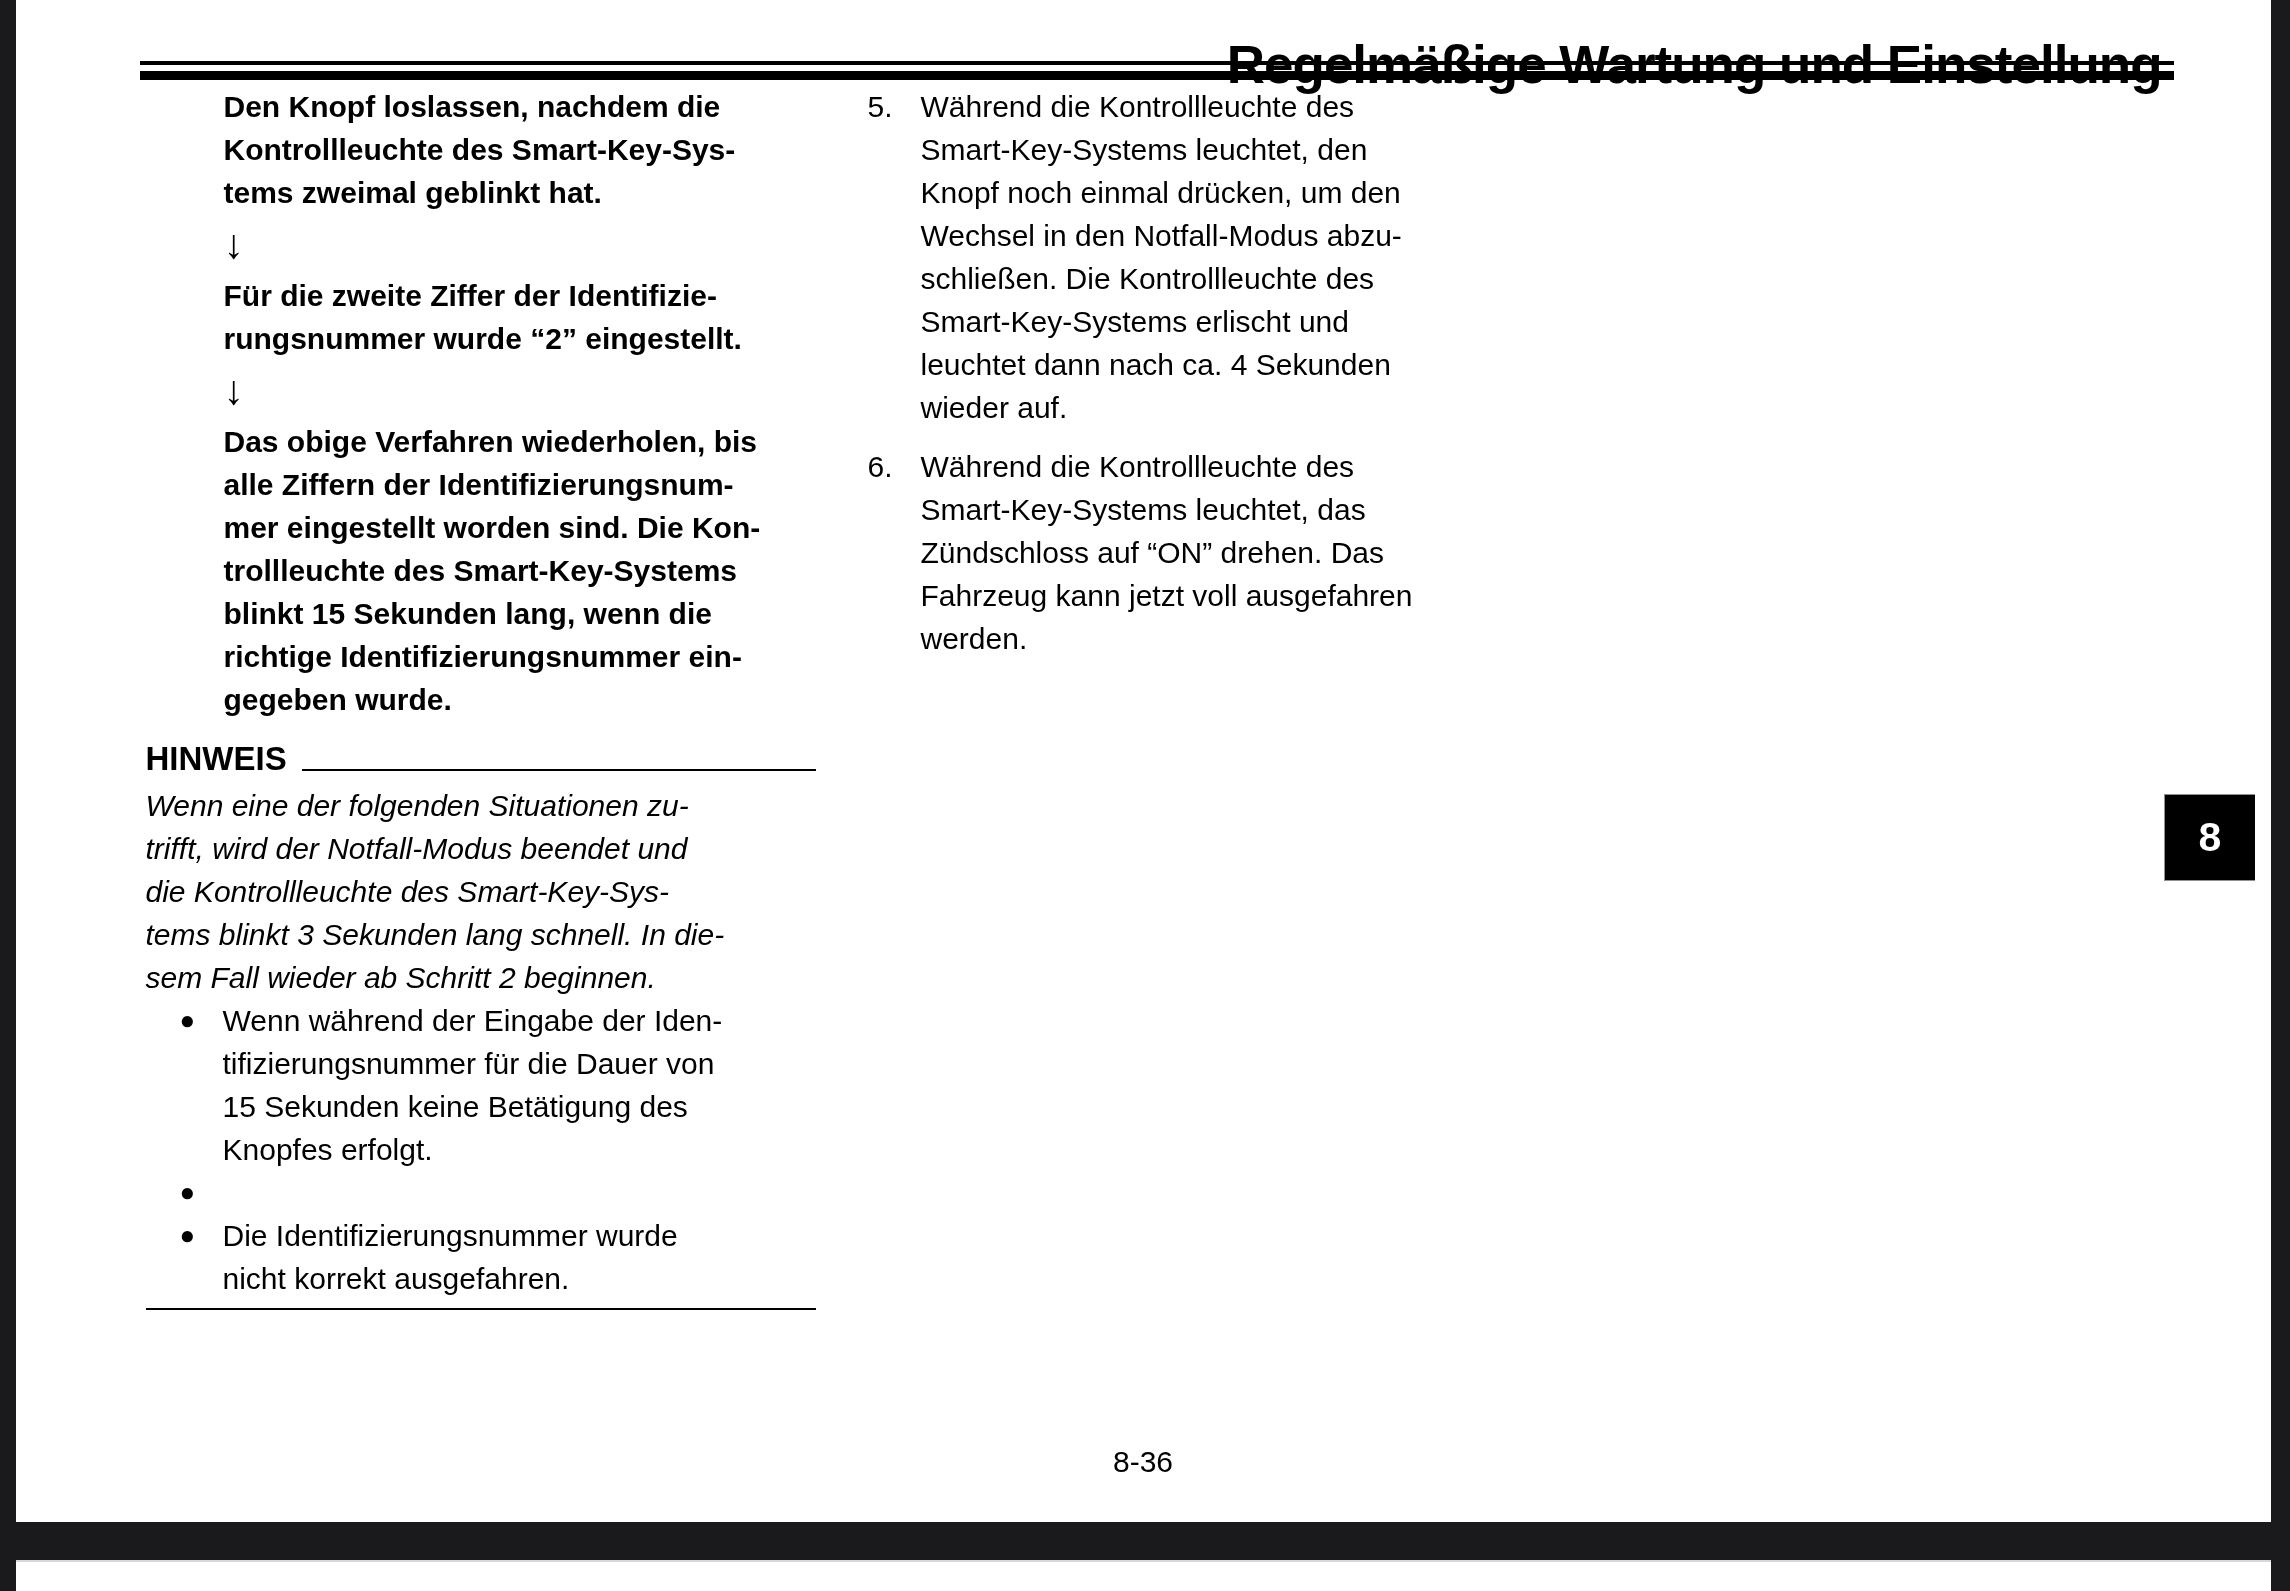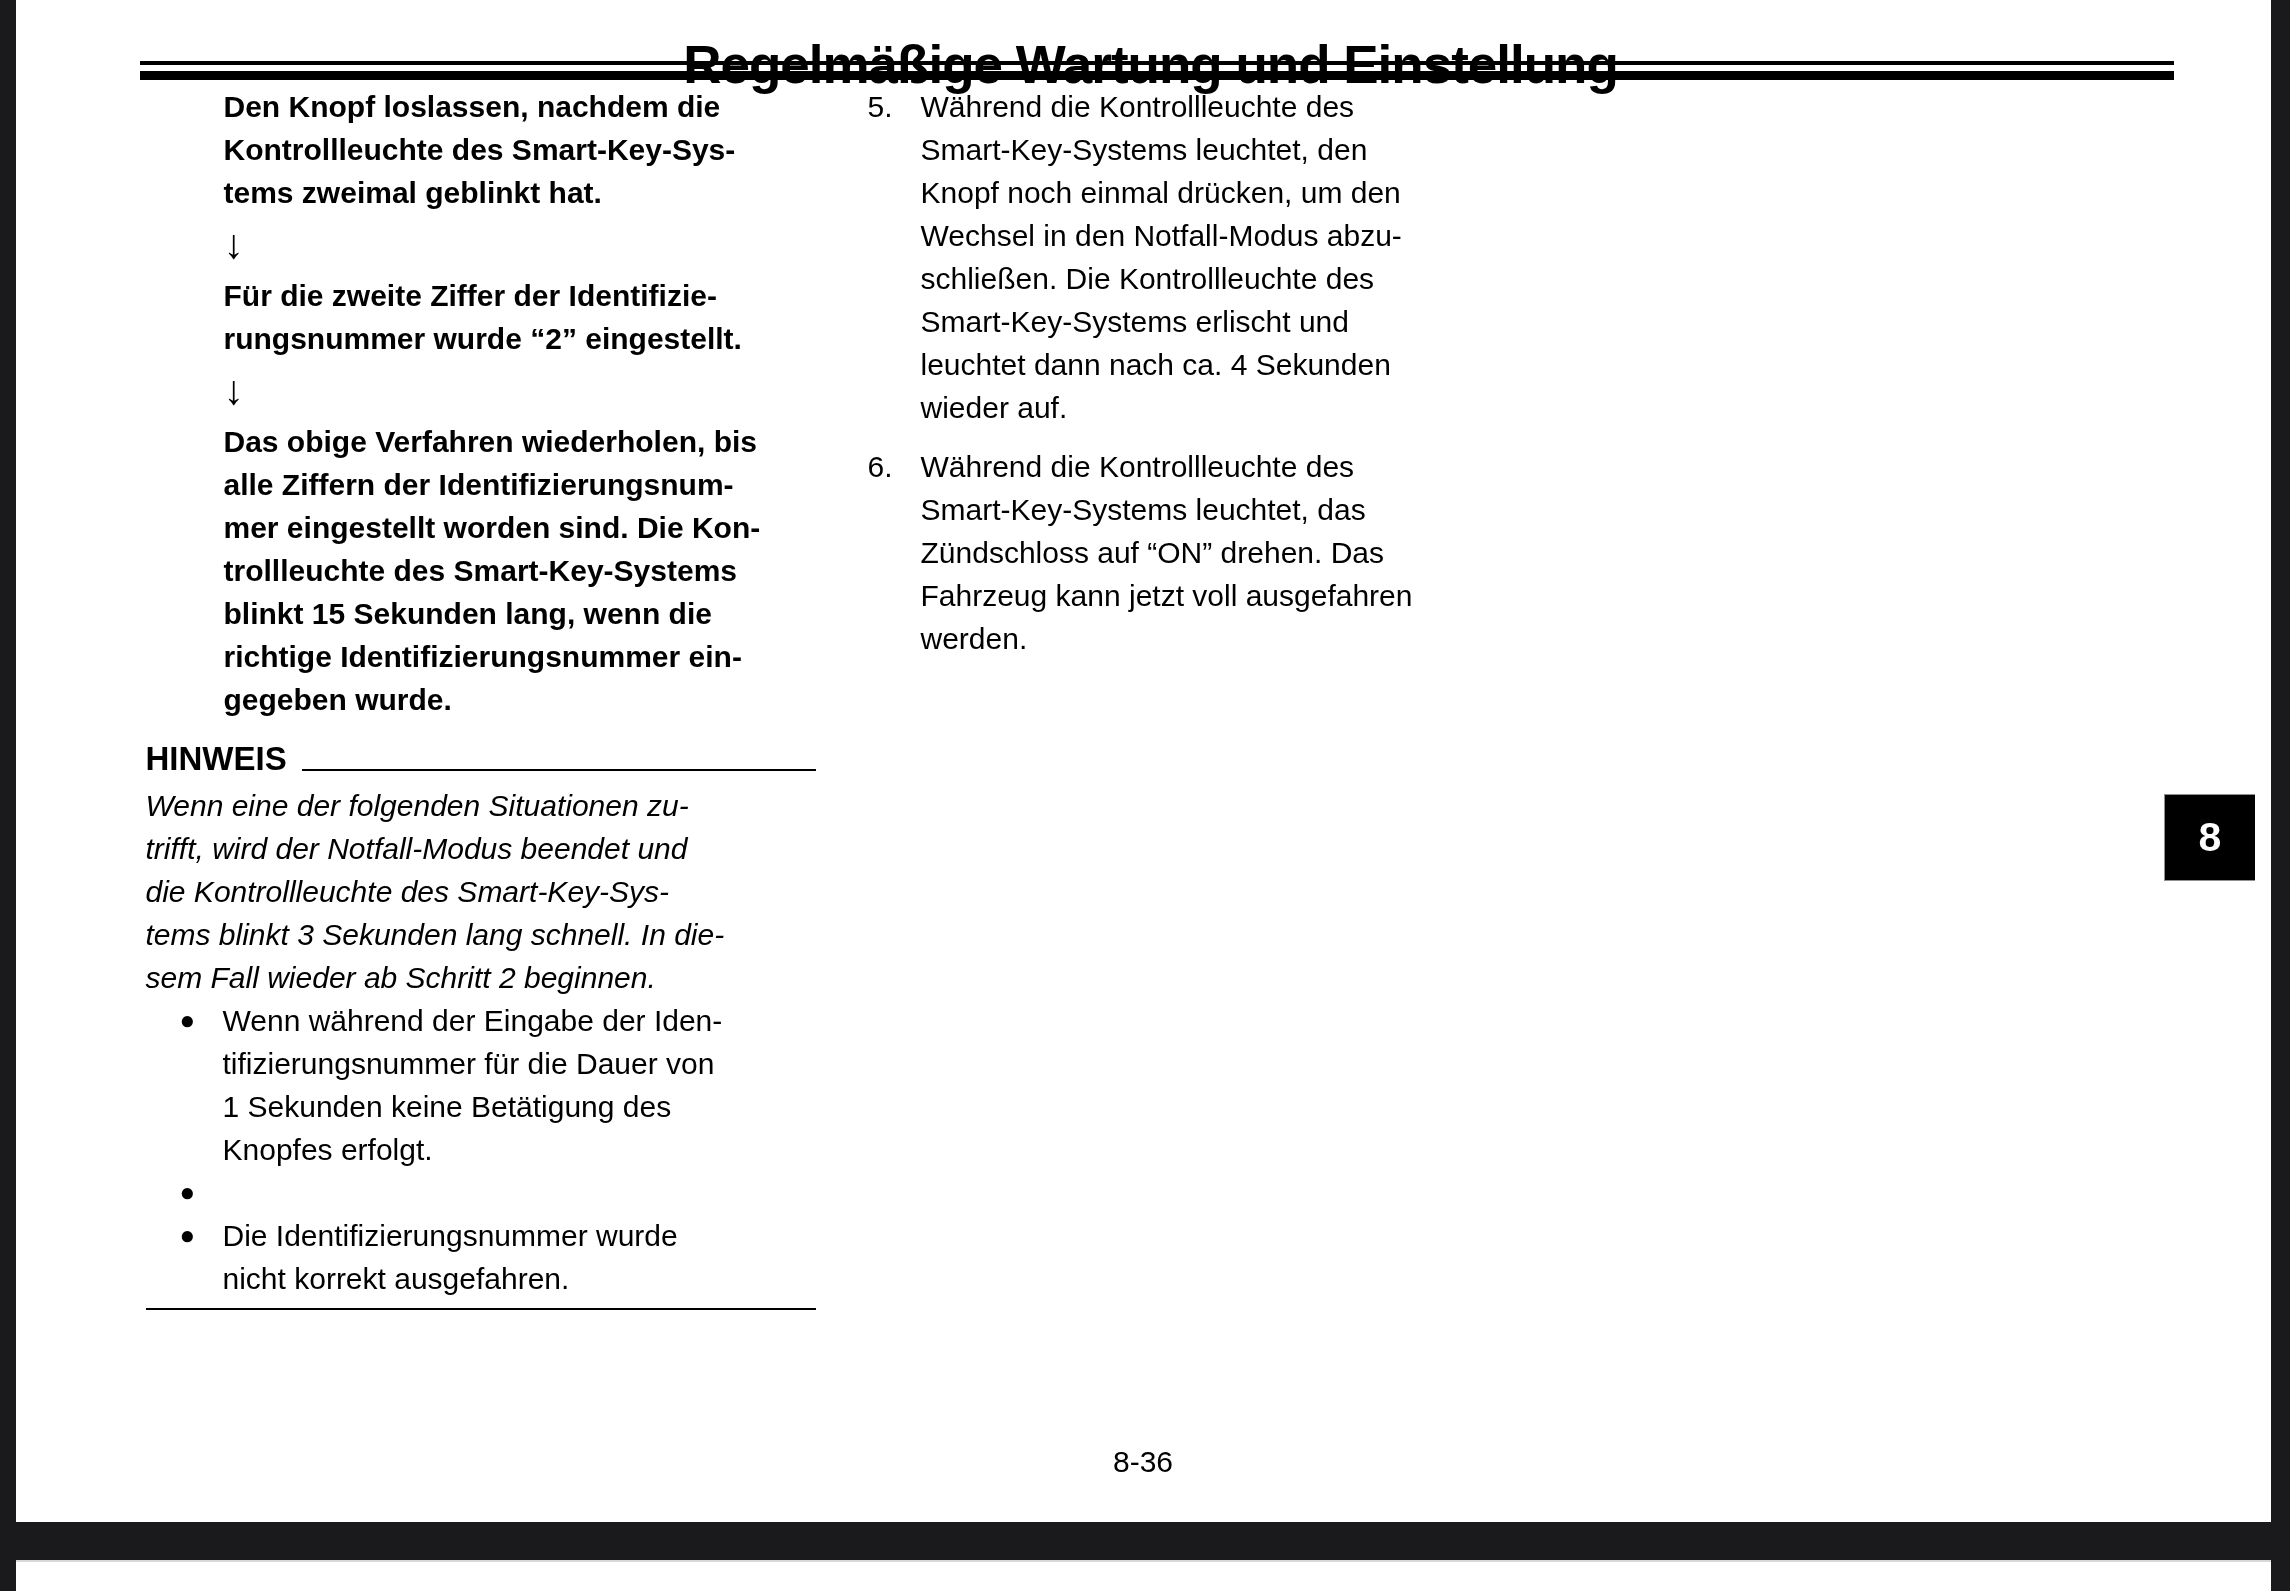--- a/index.html
+++ b/index.html
@@ -20,21 +20,21 @@
   .next-page {
     position: absolute;
     left: 15.5px; top: 1560px;
     width: 2255px; height: 31px;
     background: #fff;
     border-top: 2.9px solid #d8d8d8;
   }
   .doc-title {
     position: absolute;
     top: 1.9px; left: 124px; right: 109px;
-    text-align: center;
+    text-align: right;
     font-size: 53px; line-height: 56px;
     font-weight: bold;
     letter-spacing: -1px;
     white-space: pre;
   }
   .rule-thin {
     position: absolute;
     left: 124px; top: 61px;
     width: 2034px; height: 3.9px;
     background: #000;
@@ -164,21 +164,21 @@
     <div class="pre note-body">Wenn eine der folgenden Situationen zu-
 trifft, wird der Notfall-Modus beendet und
 die Kontrollleuchte des Smart-Key-Sys-
 tems blinkt 3 Sekunden lang schnell. In die-
 sem Fall wieder ab Schritt 2 beginnen.</div>
 
     <div class="bullet-row">
       <span class="bullet-marker">●</span>
       <span class="pre bullet-text">Wenn während der Eingabe der Iden-
 tifizierungsnummer für die Dauer von
-1 Sekunden keine Betätigung des
+15 Sekunden keine Betätigung des
 Knopfes erfolgt.</span>
     </div>
     <div class="bullet-row">
       <span class="bullet-marker">●</span>
     </div>
     <div class="bullet-row">
       <span class="bullet-marker">●</span>
       <span class="pre bullet-text">Die Identifizierungsnummer wurde
 nicht korrekt ausgefahren.</span>
     </div>

